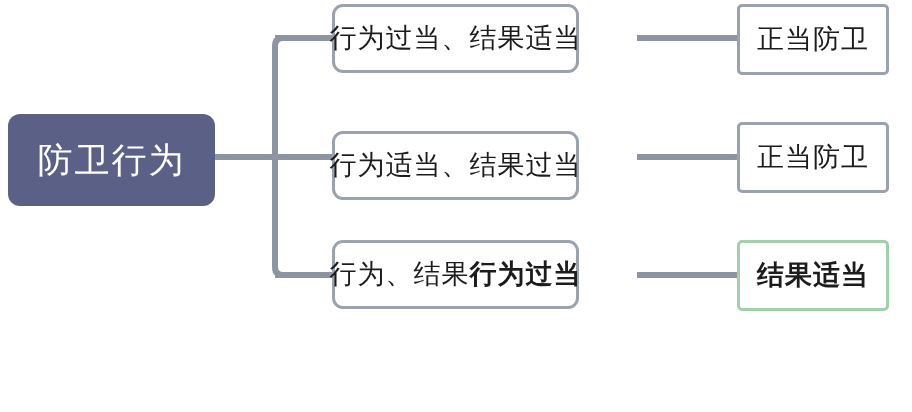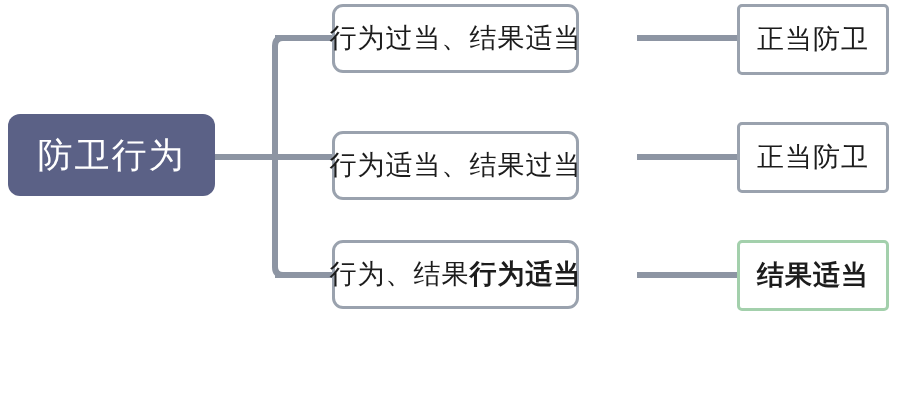--- a/index.html
+++ b/index.html
@@ -34,21 +34,21 @@
     text-align: center;
     white-space: nowrap;
     line-height: 1.1;
   }
 
   
   .node-root {
     left: 8px;
     top: 114px;
     width: 207px;
-    height: 82px;
+    height: 92px;
     background: #5b6186;
     border-radius: 12px;
     color: #ffffff;
     font-size: 35px;
     letter-spacing: 2px;
     font-weight: 400;
   }
 
   
   .node-mid {
@@ -121,21 +121,21 @@
       <span class="txt-bold"></span>
   </div>
 
   <div class="node node-mid mid-2">
     <span>行为适当、结果过当</span>
       <span class="txt-bold"></span>
   </div>
 
   <div class="node node-mid mid-3">
     <span>行为、结果</span>
-      <span class="txt-bold">行为适当</span>
+      <span class="txt-bold">行为过当</span>
   </div>
 
   <div class="node node-leaf leaf-1">
     <span>正当防卫</span>
   </div>
 
   <div class="node node-leaf leaf-2">
     <span>正当防卫</span>
   </div>
 

